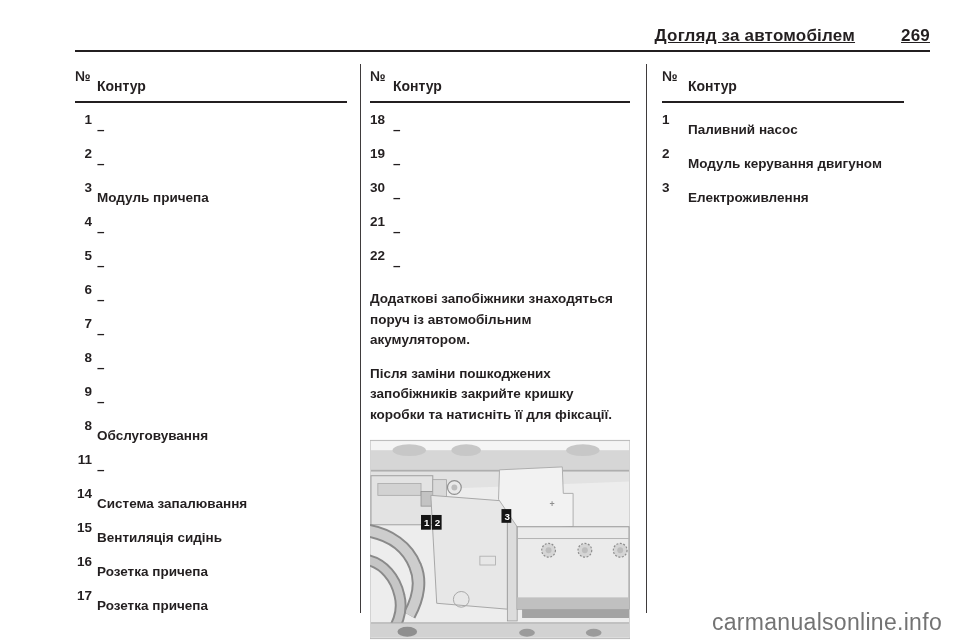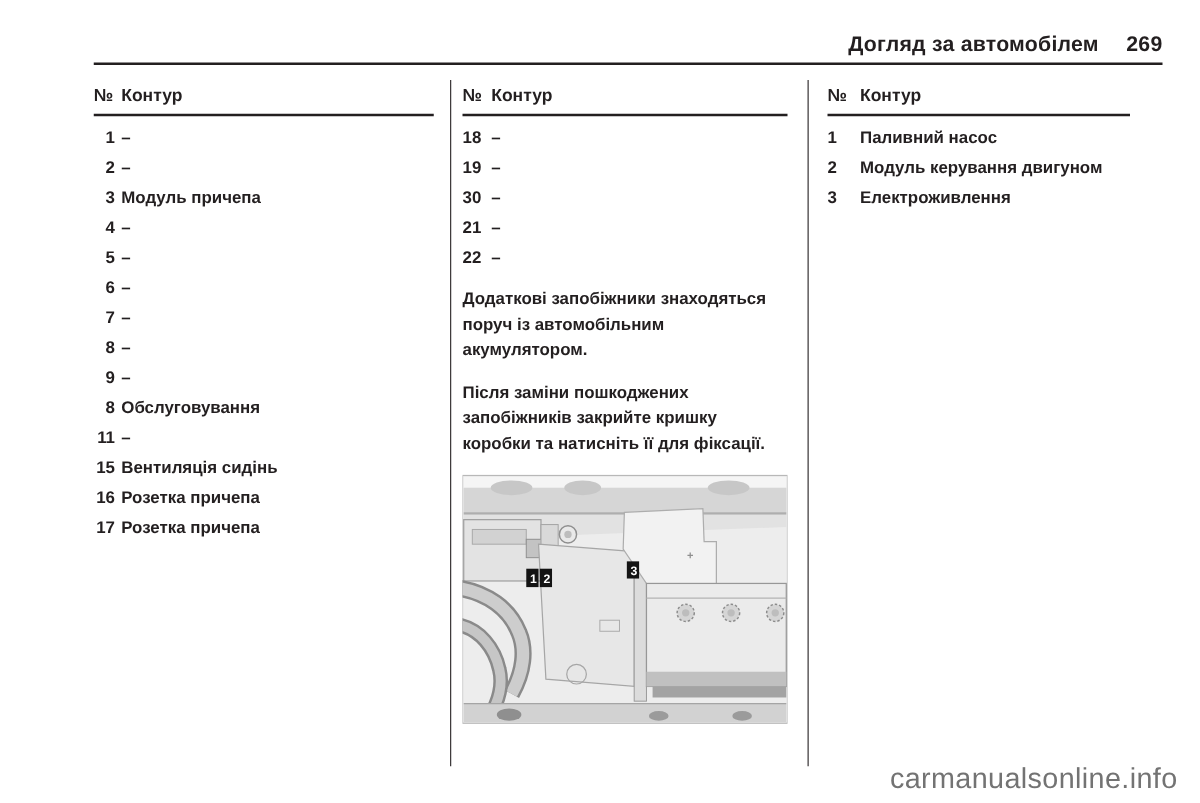--- a/index.html
+++ b/index.html
@@ -5,22 +5,22 @@
   html,body{margin:0;padding:0;}
   body{
     width:960px;height:642px;position:relative;overflow:hidden;
     background:#ffffff;color:#231f20;
     font-family:"Liberation Sans","DejaVu Sans",sans-serif;
     -webkit-font-smoothing:antialiased;
   }
   
   .page-header{
     position:absolute;top:24px;left:75px;width:855px;height:22px;
-    display:flex;justify-content:flex-end;align-items:flex-end;gap:22px;
-    font-size:17px;font-weight:700;letter-spacing:.2px;
+    display:flex;justify-content:flex-end;align-items:flex-end;gap:46px;
+    font-size:17px;font-weight:700;letter-spacing:.2px;text-decoration:underline;
   }
   .header-rule{
     position:absolute;top:50px;left:75px;width:855px;height:2px;background:#231f20;
   }
   
   .col{position:absolute;top:66px;font-size:13.5px;font-weight:700;line-height:20px;}
   #col-left{left:75px;width:272px;}
   #col-middle{left:370px;width:260px;}
   #col-right{left:662px;width:242px;}
   .v-divider{position:absolute;top:64px;width:1px;height:549px;background:#3f3b3c;}
@@ -30,21 +30,21 @@
   .col-header{
     display:flex;font-size:14px;font-weight:700;
     padding-bottom:5px;border-bottom:2px solid #231f20;margin-bottom:7px;
   }
   .col-header .no-cell{flex:0 0 22px;}
   #col-right .col-header .no-cell{flex:0 0 26px;}
   .row{display:flex;margin-bottom:4px;}
   .row .no-cell{flex:0 0 22px;text-align:right;padding-right:5px;box-sizing:border-box;}
   #col-middle .row .no-cell,#col-middle .col-header .no-cell{text-align:left;padding-right:0;flex:0 0 23px;}
   #col-right .row .no-cell{flex:0 0 26px;text-align:left;padding-right:0;}
-  .circ-cell{flex:1;}
+  .circ-cell{flex:1;margin-top:10px;}
   
   .para{margin:13px 0 0 0;line-height:20.5px;}
   .figure-wrap{margin-top:13px;width:260px;height:203px;}
   svg{display:block;}
   .callout-digit{fill:#ffffff;font-family:"Liberation Sans",sans-serif;font-size:10px;font-weight:700;}
   
   .watermark{
     position:absolute;right:18px;bottom:6px;
     font-size:23px;font-weight:400;color:#737373;letter-spacing:.3px;
   }
@@ -99,20 +99,24 @@
       <span class="no-cell">9</span>
       <span class="circ-cell">–</span>
     </div>
   <div class="row">
       <span class="no-cell">8</span>
       <span class="circ-cell">Обслуговування</span>
     </div>
   <div class="row">
       <span class="no-cell">11</span>
       <span class="circ-cell">–</span>
+    </div>
+  <div class="row">
+      <span class="no-cell">14</span>
+      <span class="circ-cell">Система запалювання</span>
     </div>
   <div class="row">
       <span class="no-cell">15</span>
       <span class="circ-cell">Вентиляція сидінь</span>
     </div>
   <div class="row">
       <span class="no-cell">16</span>
       <span class="circ-cell">Розетка причепа</span>
     </div>
   <div class="row">

